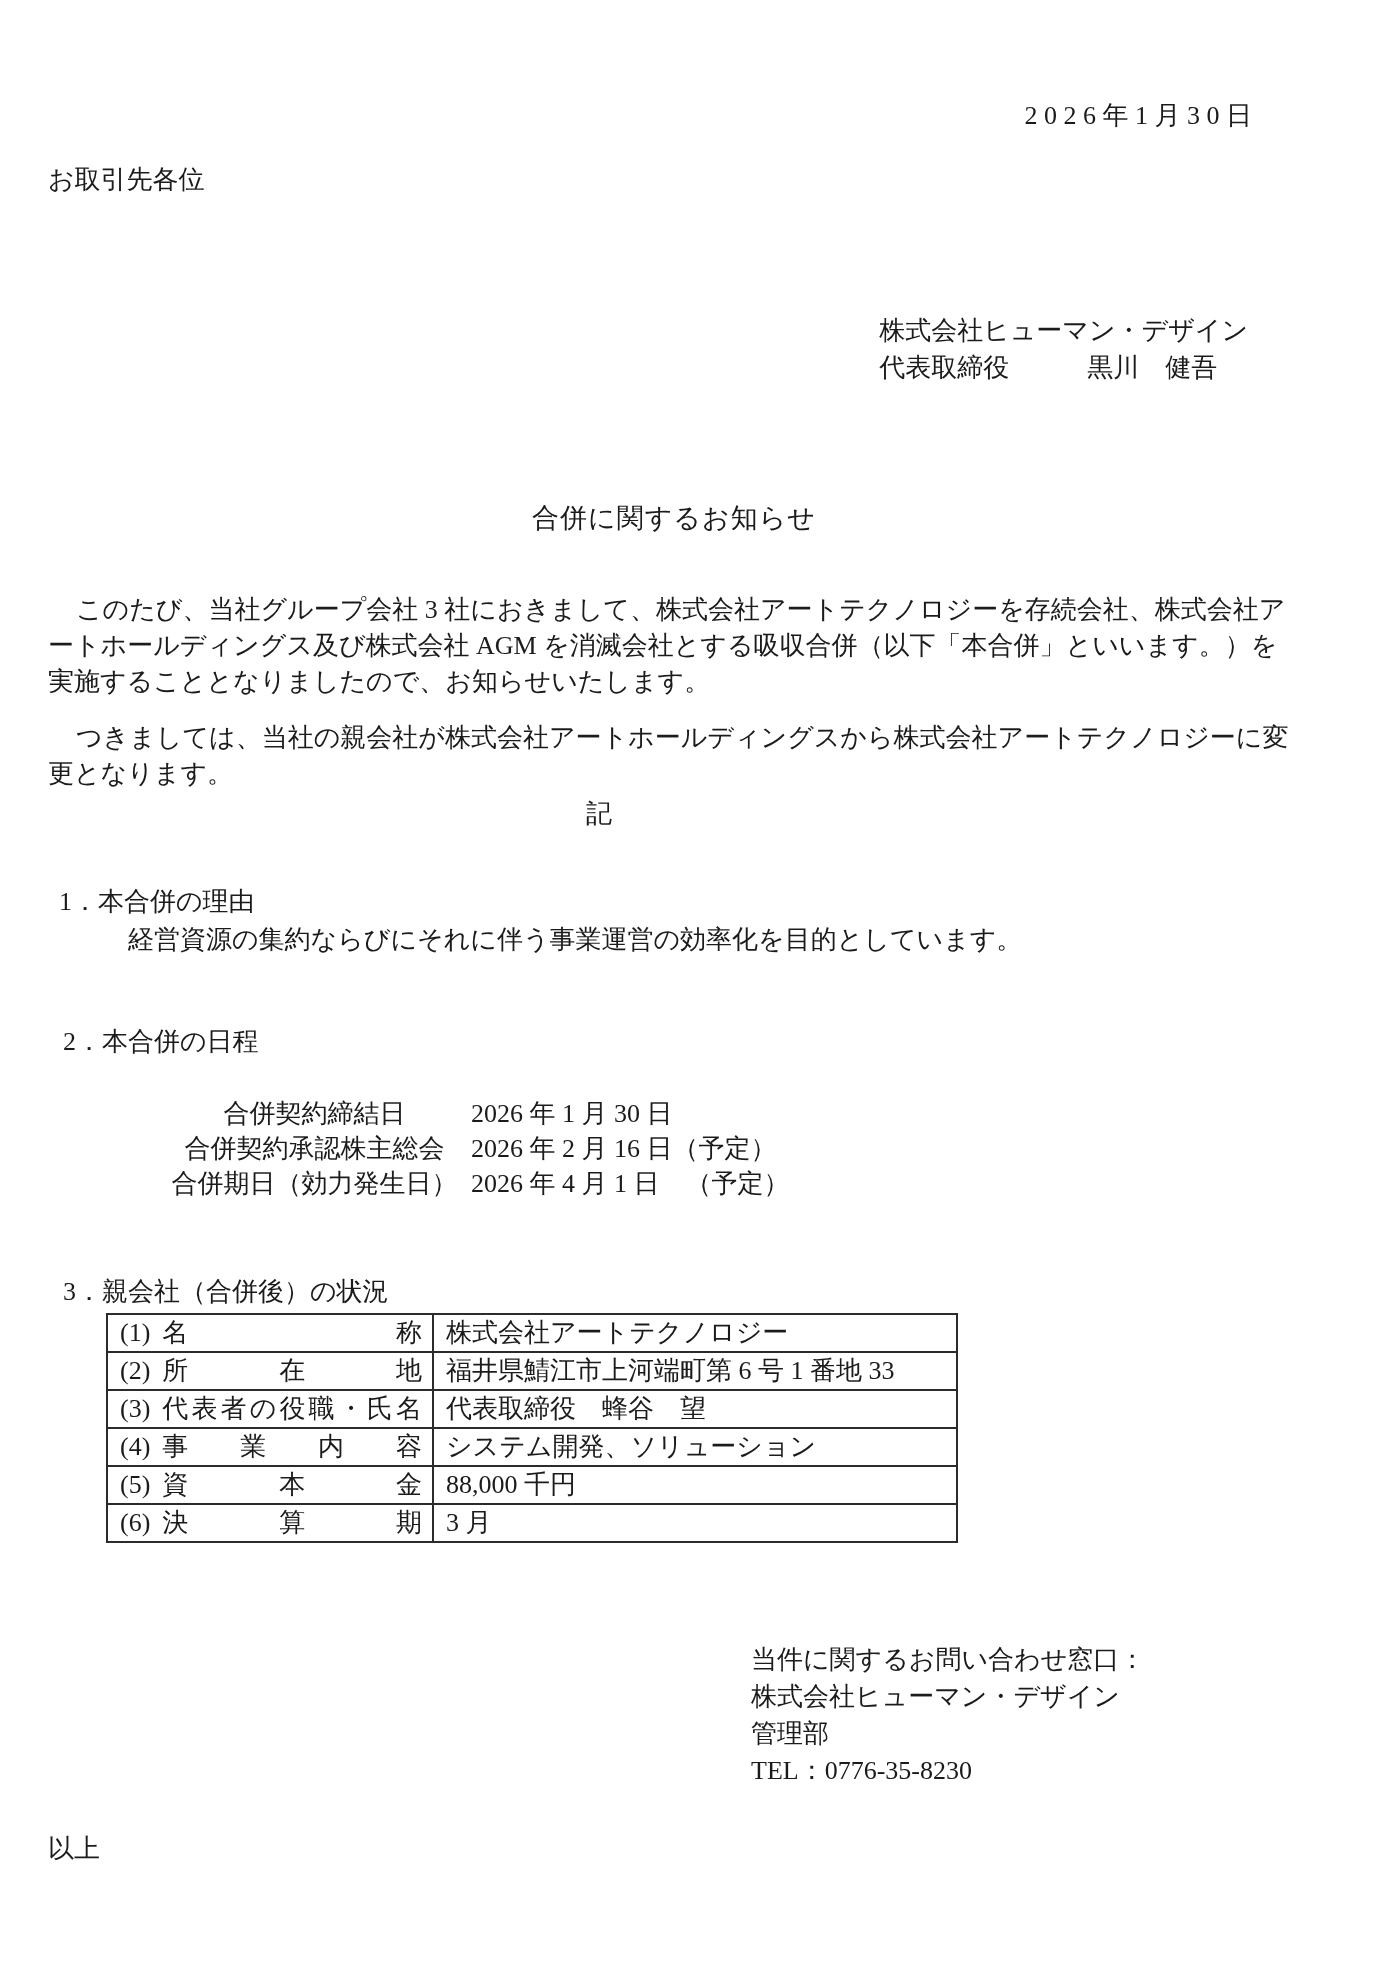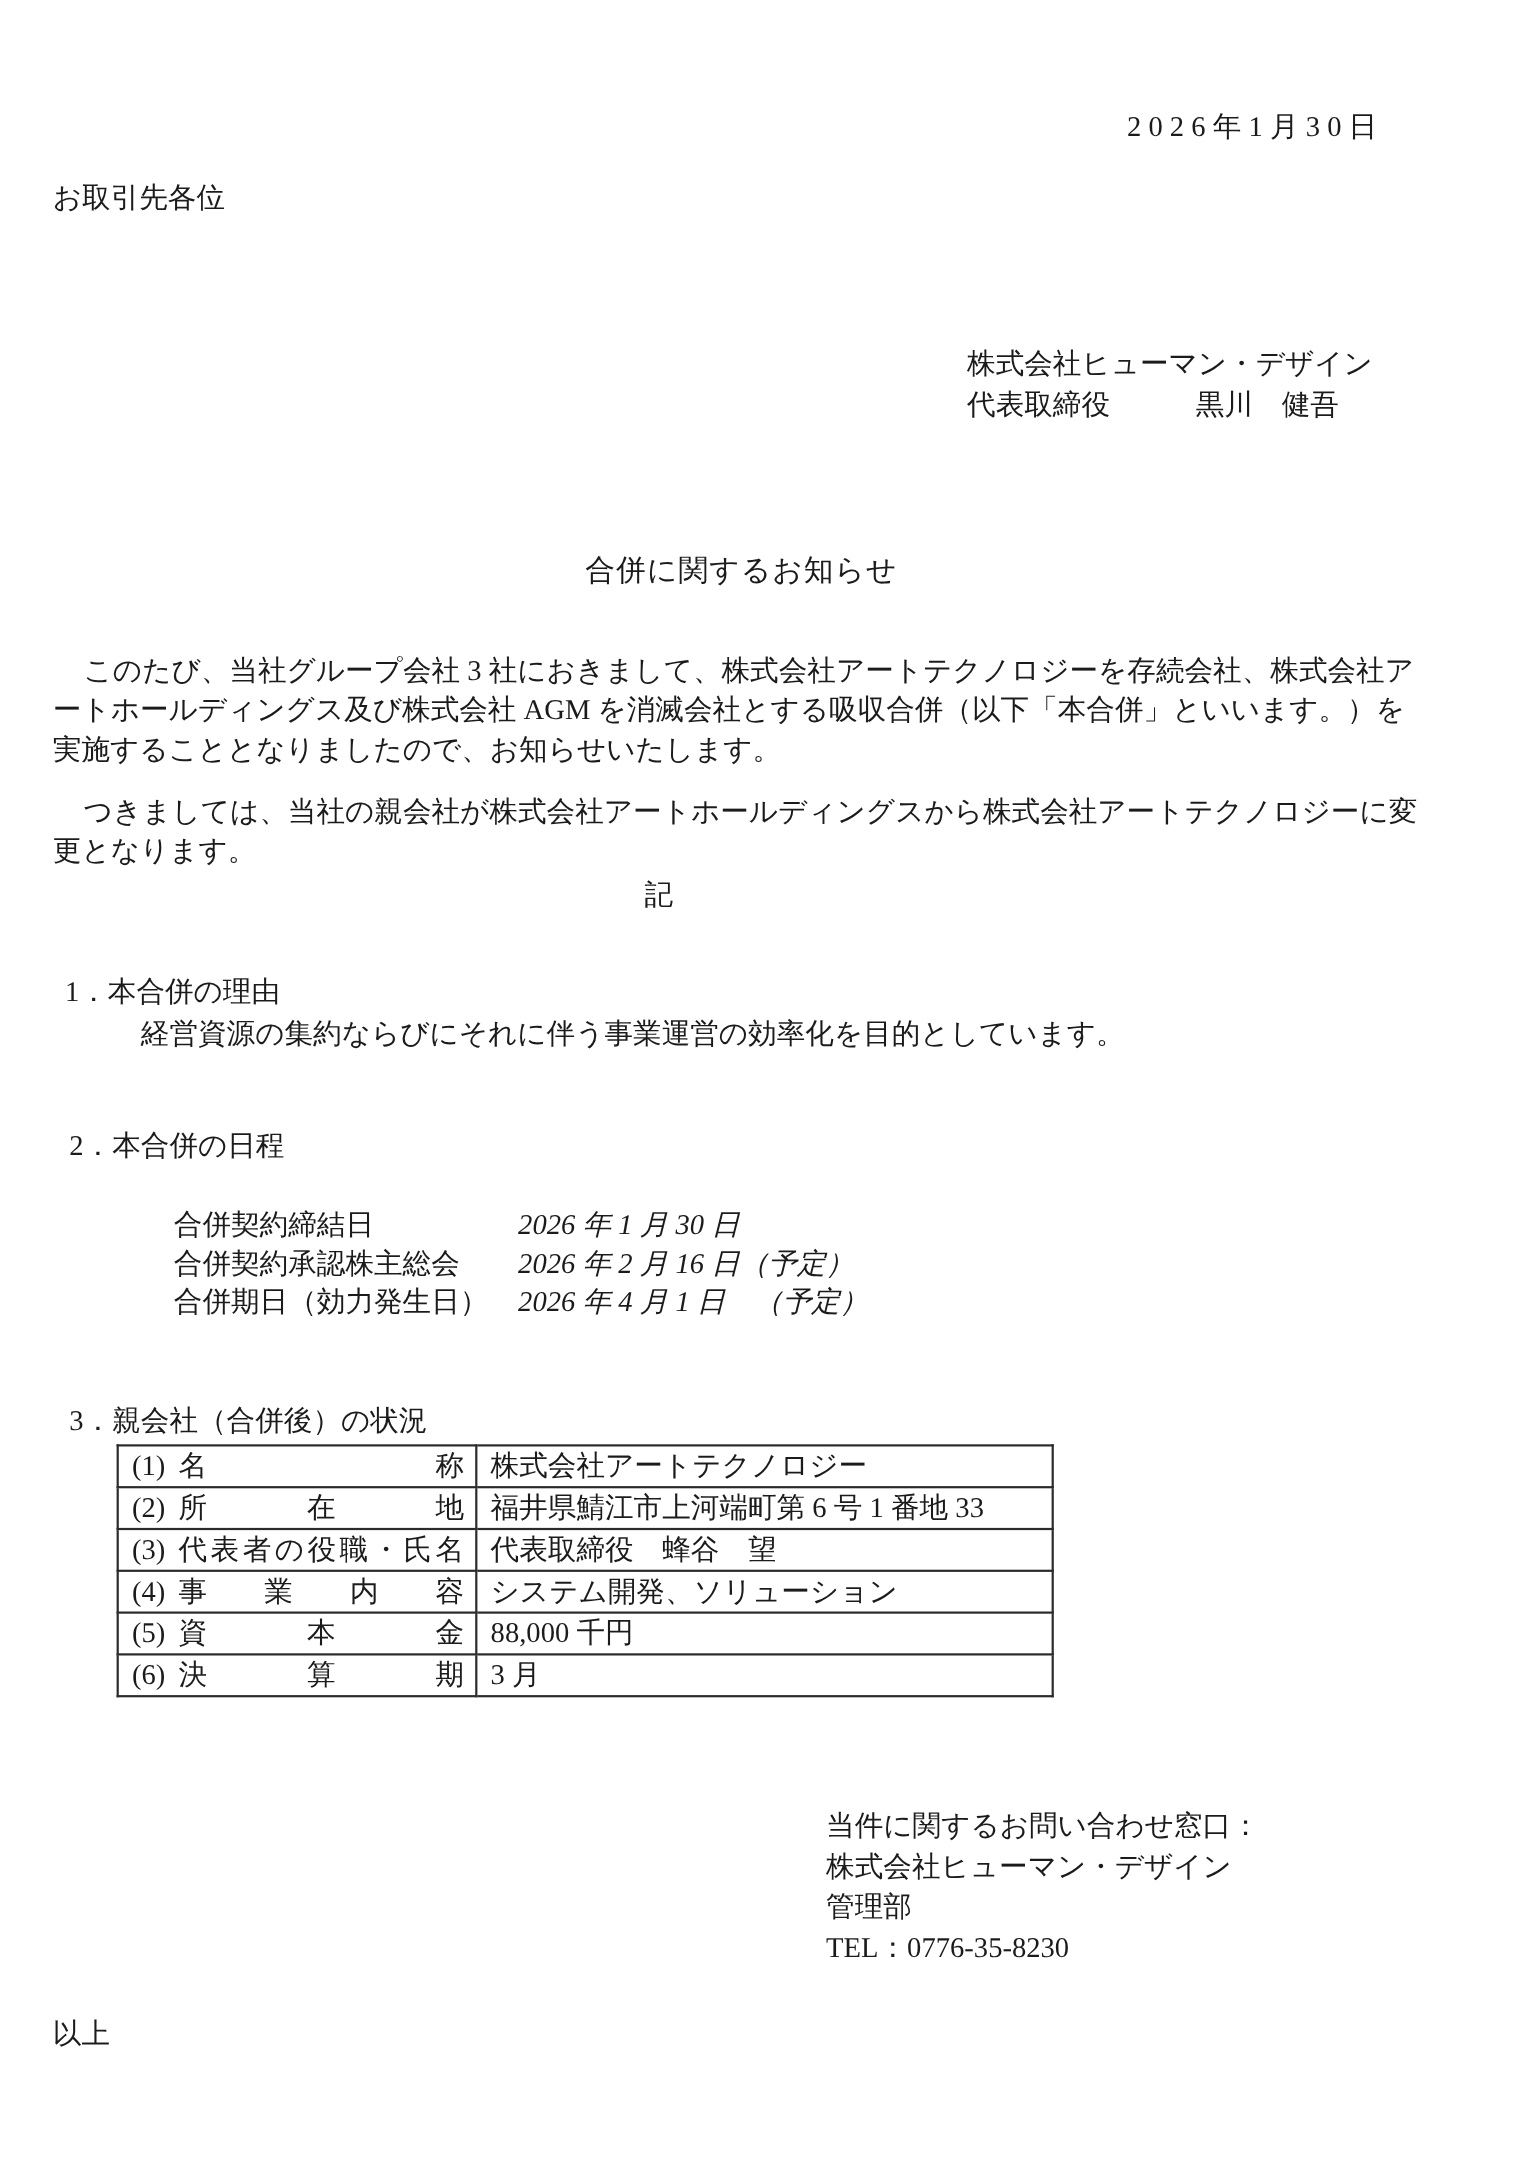--- a/index.html
+++ b/index.html
@@ -30,22 +30,22 @@
   .para { margin: 0; text-indent: 28px; line-height: 36px; }
   .para-1 { margin-top: 54px; }
   .para-2 { margin-top: 20px; }
   .remark { margin-top: 4px; text-align: center; padding-right: 150px; }
   .sec-head { margin-left: 15px; line-height: 36px; }
   .sec-head-1 { margin-top: 52px; margin-left: 11px; }
   .sec-body-1 { margin-left: 80px; margin-top: 2px; line-height: 36px; }
   .sec-head-2 { margin-top: 66px; }
   .schedule { margin: 36px 0 0 110px; }
   .sch-row { display: flex; line-height: 35px; }
-  .sch-label { width: 313px; flex: none; }
-  .sch-value { flex: 1; font-style: italic; }
+  .sch-label { width: 313px; flex: none; text-align: center; }
+  .sch-value { flex: 1; }
   .sec-head-3 { margin-top: 73px; }
   .info-table {
     margin: 3px 0 0 58px;
     border-collapse: collapse;
     width: 852px;
     table-layout: fixed;
   }
   .info-table td {
     border: 2px solid #2b2b2b;
     padding: 2px 10px 3px 12px;

